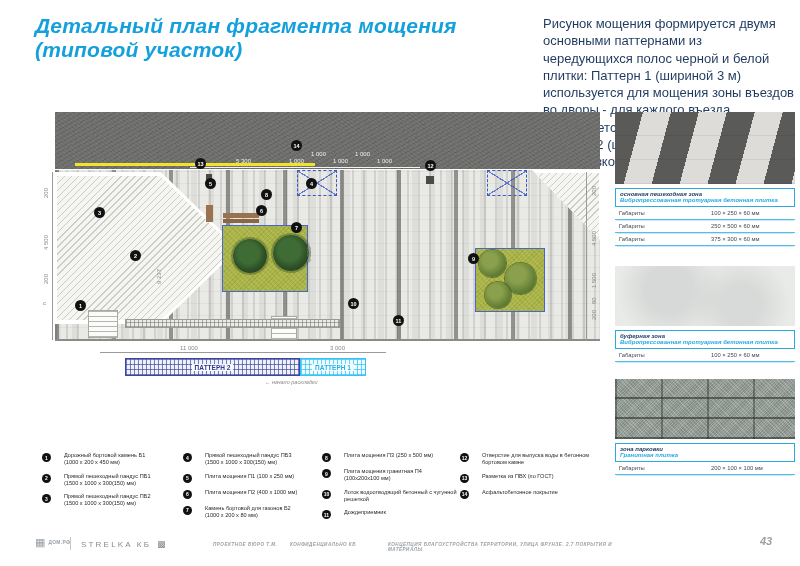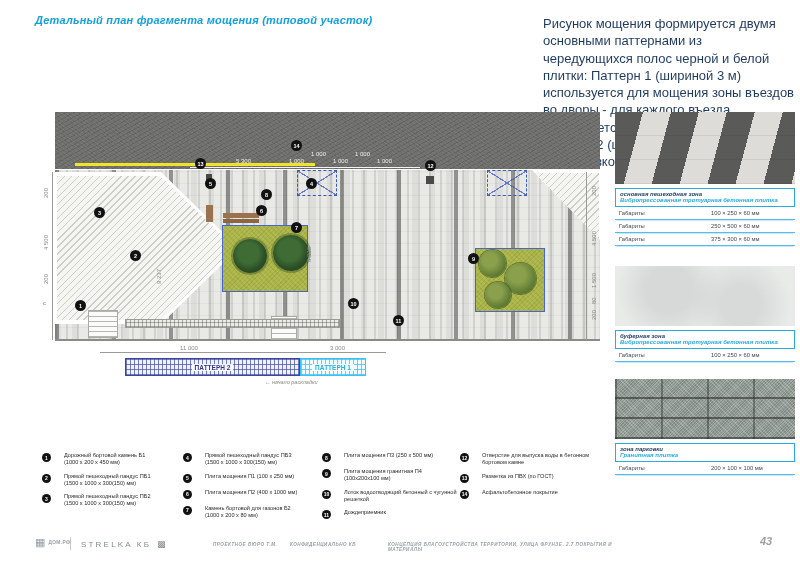--- a/index.html
+++ b/index.html
@@ -5,21 +5,21 @@
   * { margin:0; padding:0; box-sizing:border-box; }
   html,body { width:800px; height:566px; }
   body {
     position:relative; overflow:hidden; background:#ffffff;
     font-family:"Liberation Sans", sans-serif; color:#222;
   }
 
   
   .title {
     position:absolute; left:35px; top:14px; width:500px;
-    font-size:11px; font-weight:bold; font-style:italic;
+    font-size:21px; font-weight:bold; font-style:italic;
     color:#14a0dc; letter-spacing:0.2px;
   }
   .intro {
     position:absolute; left:543px; top:15px; width:252px;
     font-size:13px; line-height:1.33; color:#1f3a5f;
   }
 
   
   #plan { position:absolute; left:40px; top:112px; width:565px; height:300px; }
   #plan > div, #plan > span { position:absolute; }

